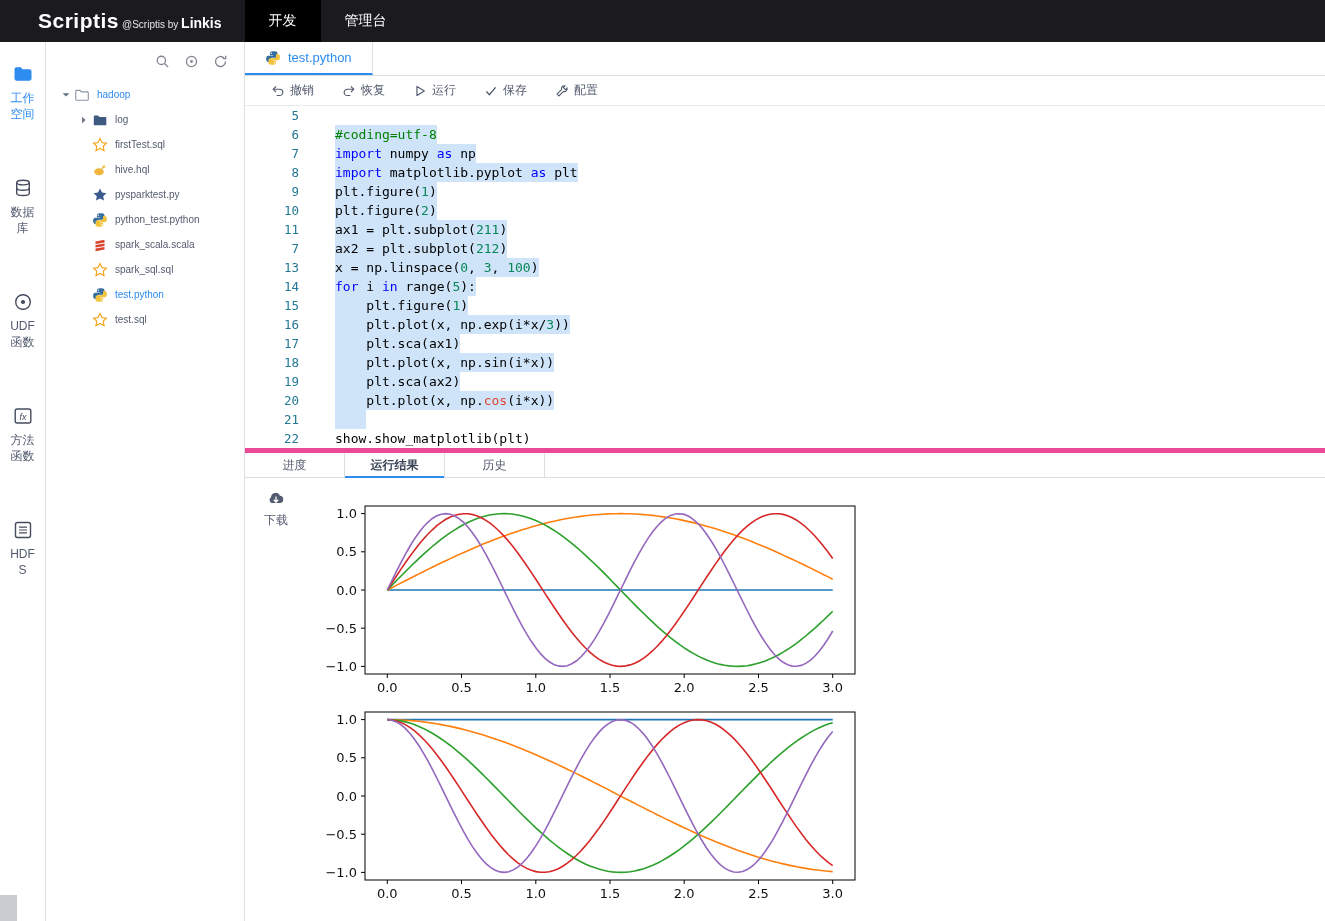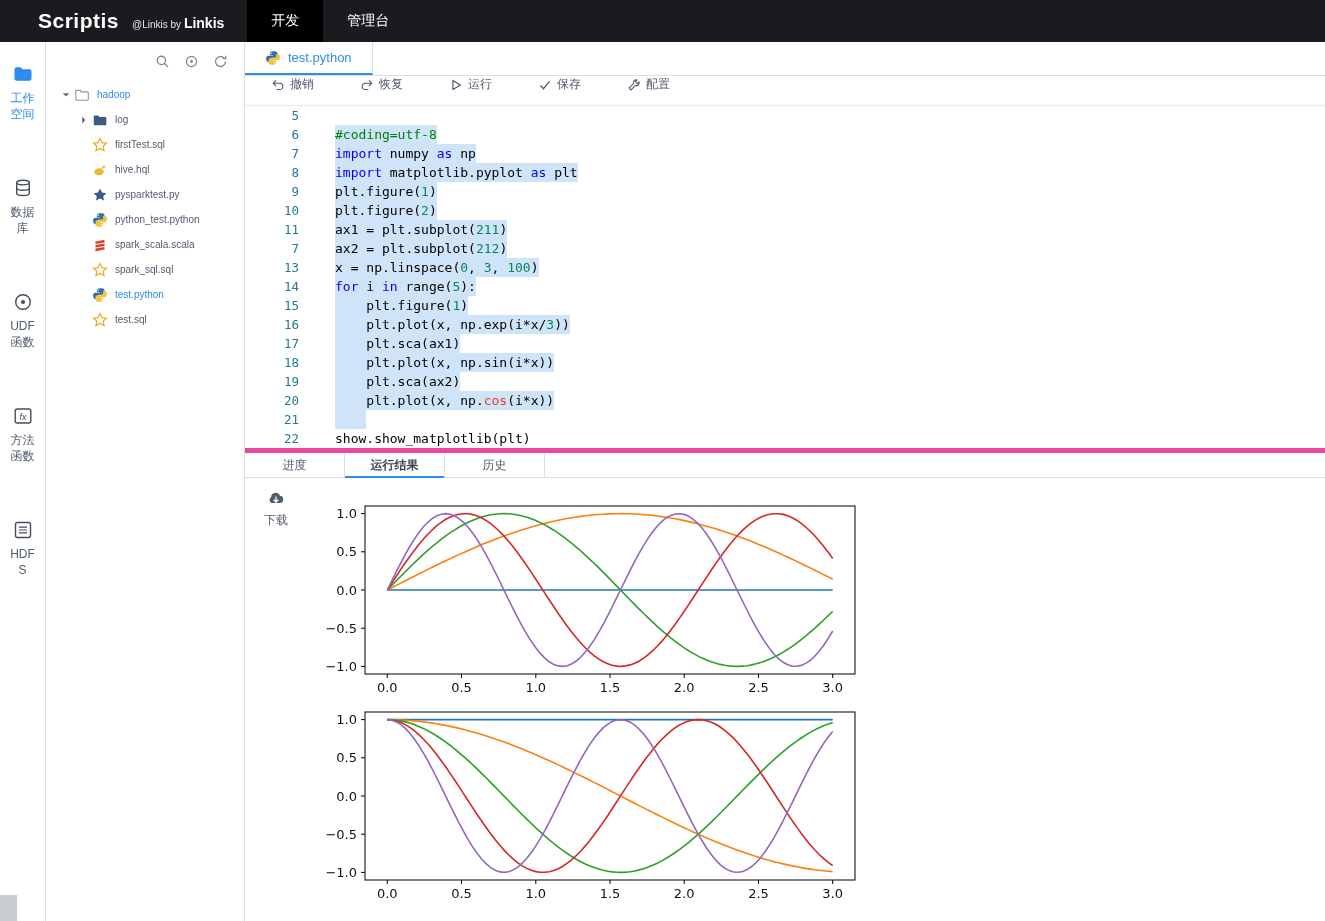--- a/index.html
+++ b/index.html
@@ -1,21 +1,21 @@
 <!DOCTYPE html>
 <html><head>
 <meta charset="utf-8">
 <style>
 *{box-sizing:border-box;margin:0;padding:0}
 html,body{width:1325px;height:921px;overflow:hidden}
 body{font-family:"Liberation Sans","DejaVu Sans",sans-serif;background:#fff;color:#17233d}
 .app{width:1325px;height:921px;display:flex;flex-direction:column;position:relative;overflow:hidden}
 
 .topbar{flex:0 0 42px;background:#1b1b1f;display:flex;align-items:stretch}
-.logo{display:flex;align-items:baseline;gap:13px;padding-left:38px;align-self:center}
+.logo{display:flex;align-items:baseline;gap:3px;padding-left:38px;align-self:center}
 .logo-main{color:#fff;font-size:21px;font-weight:bold;letter-spacing:.5px}
 .logo-sub{color:#e6e6e6;font-size:10px}
 .logo-brand{color:#fff;font-size:14px;font-weight:bold}
 .top-tabs{display:flex;margin-left:23px}
 .top-tab{color:#fff;font-size:14px;display:flex;align-items:center;padding:0 24px;cursor:pointer}
 .top-tab.active{background:#000}
 
 .main-row{flex:1;display:flex;min-height:0}
 
 .activity-bar{flex:0 0 45px;border-right:1px solid #dcdee2;background:#fff;display:flex;flex-direction:column;align-items:center;padding-top:22px}
@@ -37,21 +37,21 @@
 .caret svg{width:12px;height:12px;display:block;margin-top:1px}
 .tree-icon{width:16px;height:16px;margin-right:7px;display:flex;flex:0 0 16px}
 .tree-icon svg{width:16px;height:16px;display:block}
 
 .content{flex:1;display:flex;flex-direction:column;min-width:0;background:#fff}
 .filetab-bar{flex:0 0 34px;border-bottom:1px solid #dcdee2;display:flex}
 .filetab{display:flex;align-items:center;gap:7px;padding:0 20px;font-size:13px;color:#2d8cf0;border-right:1px solid #dcdee2;border-bottom:2px solid #2d8cf0;cursor:pointer}
 .ft-icon{display:flex}
 .ft-icon svg{width:16px;height:16px;display:block}
 
-.toolbar{flex:0 0 30px;border-bottom:1px solid #e8eaec;display:flex;align-items:flex-start;padding-left:26px;gap:46px}
+.toolbar{flex:0 0 30px;border-bottom:1px solid #e8eaec;display:flex;align-items:center;padding-left:26px;gap:28px}
 .tb-btn{display:flex;align-items:center;gap:5px;font-size:12px;color:#515a6e;cursor:pointer}
 .tb-icon{display:flex}
 .tb-icon svg{width:14px;height:14px;display:block}
 
 .editor{flex:0 0 342px;font-family:"DejaVu Sans Mono","Liberation Mono",monospace;font-size:13px;line-height:19px;overflow:hidden;background:#fff}
 .code-line{display:flex;height:19px}
 .gutter{flex:0 0 54px;text-align:right;color:#237893;font-size:12.5px;user-select:none}
 .code-text{margin-left:36px;white-space:pre}
 .code-text.sel{background:#cfe4f9}
 .tok-t{color:#000}.tok-k{color:#0000ff}.tok-n{color:#098658}.tok-c{color:#008000}.tok-r{color:#e0412f}
@@ -71,21 +71,21 @@
 .corner-scroll{position:absolute;left:0;bottom:0;width:17px;height:26px;background:#c8cbd0}
 </style>
 </head>
 <body>
 
 <div class="app">
 
   <header class="topbar">
     <div class="logo">
       <span class="logo-main">Scriptis</span>
-      <span class="logo-sub"><span>@Linkis by </span><b class="logo-brand">Linkis</b></span>
+      <span class="logo-sub"><span>@Scriptis by </span><b class="logo-brand">Linkis</b></span>
     </div>
     <nav class="top-tabs">
       <div class="top-tab active">开发</div>
       <div class="top-tab">管理台</div>
     </nav>
   </header>
 
   <div class="main-row">
 
     <aside class="activity-bar" id="activityBar">

